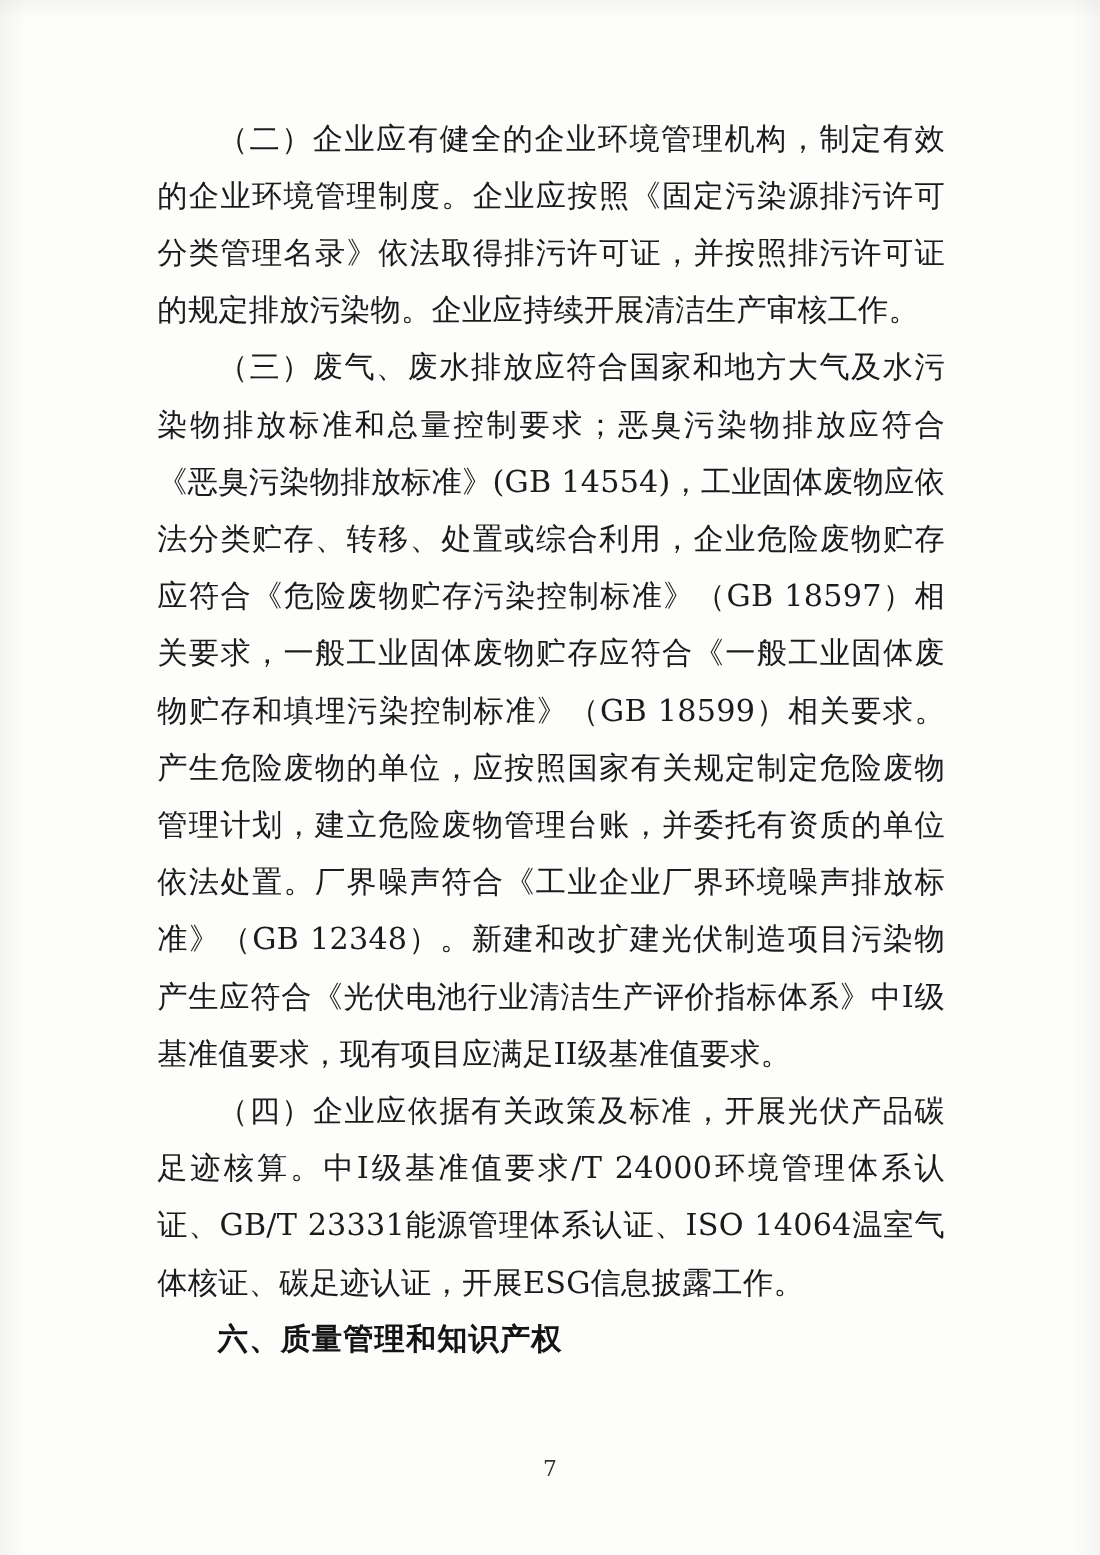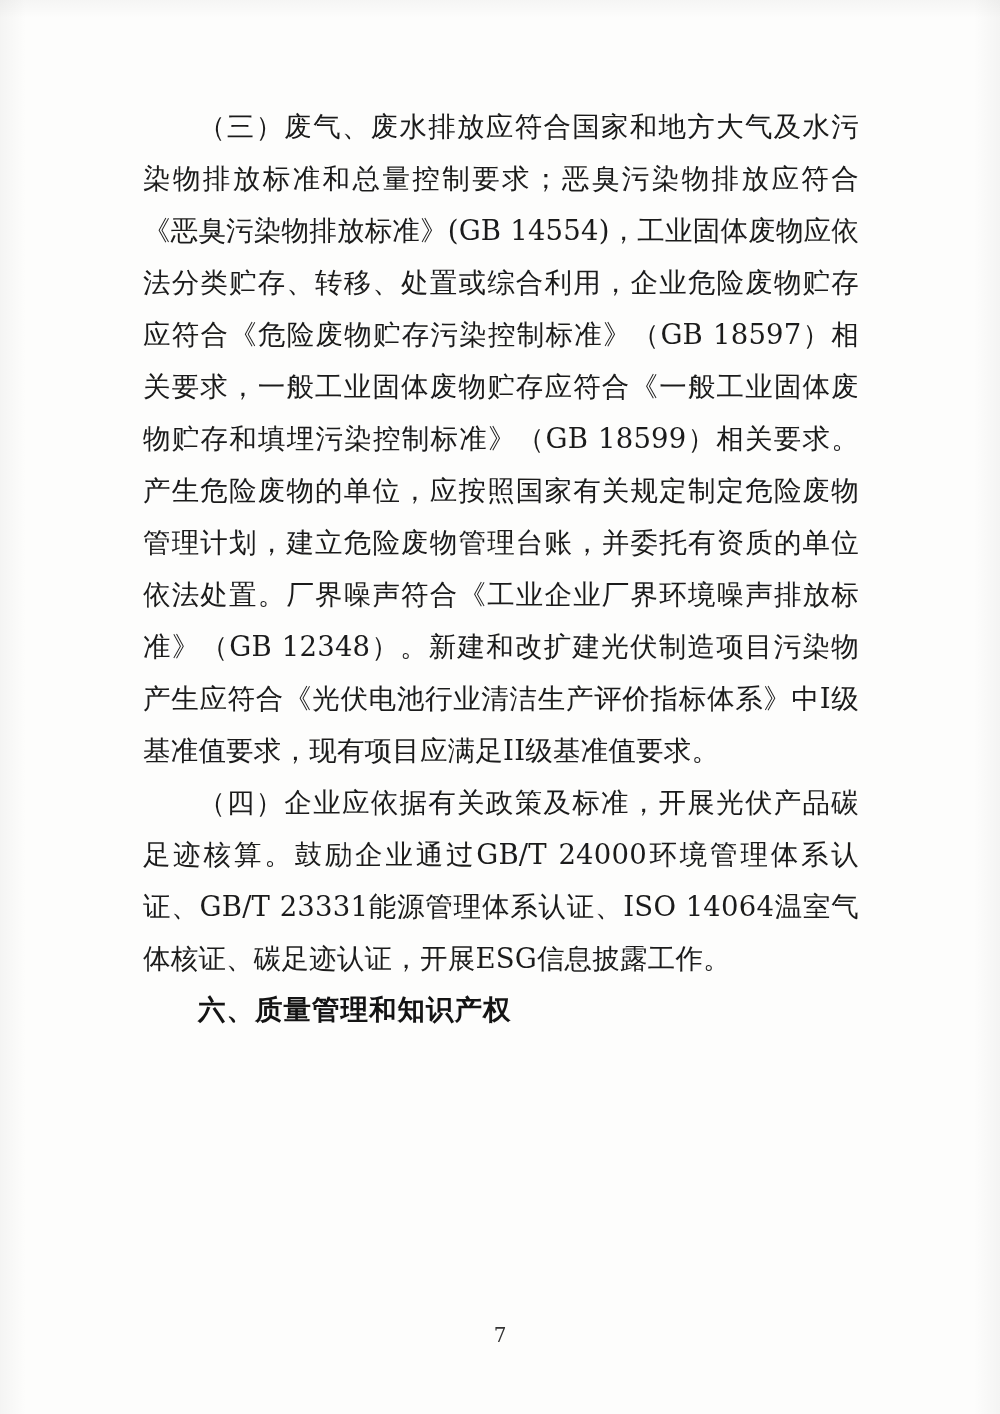--- a/index.html
+++ b/index.html
@@ -76,20 +76,21 @@
 </style>
 </head>
 <body>
 
 <div class="page">
   <div class="edge-top"></div>
   <div class="edge-left"></div>
   <div class="edge-right"></div>
 
   <div class="doc-body">
+    <p class="para indent">（二）企业应有健全的企业环境管理机构，制定有效的企业环境管理制度。企业应按照《固定污染源排污许可分类管理名录》依法取得排污许可证，并按照排污许可证的规定排放污染物。企业应持续开展清洁生产审核工作。</p>
     <p class="para indent">（三）废气、废水排放应符合国家和地方大气及水污染物排放标准和总量控制要求；恶臭污染物排放应符合《恶臭污染物排放标准》(GB 14554)，工业固体废物应依法分类贮存、转移、处置或综合利用，企业危险废物贮存应符合《危险废物贮存污染控制标准》（GB 18597）相关要求，一般工业固体废物贮存应符合《一般工业固体废物贮存和填埋污染控制标准》（GB 18599）相关要求。产生危险废物的单位，应按照国家有关规定制定危险废物管理计划，建立危险废物管理台账，并委托有资质的单位依法处置。厂界噪声符合《工业企业厂界环境噪声排放标准》（GB 12348）。新建和改扩建光伏制造项目污染物产生应符合《光伏电池行业清洁生产评价指标体系》中I级基准值要求，现有项目应满足II级基准值要求。</p>
-    <p class="para indent">（四）企业应依据有关政策及标准，开展光伏产品碳足迹核算。鼓励企业通过GB/T 24000环境管理体系认证、GB/T 23331能源管理体系认证、ISO 14064温室气体核证、碳足迹认证，开展ESG信息披露工作。</p>
+    <p class="para indent">（四）企业应依据有关政策及标准，开展光伏产品碳足迹核算。中I级基准值要求/T 24000环境管理体系认证、GB/T 23331能源管理体系认证、ISO 14064温室气体核证、碳足迹认证，开展ESG信息披露工作。</p>
     <div class="gap-small"></div>
     <p class="heading">六、质量管理和知识产权</p>
   </div>
 
   <div class="page-number">7</div>
 </div>
 
 </body></html>

